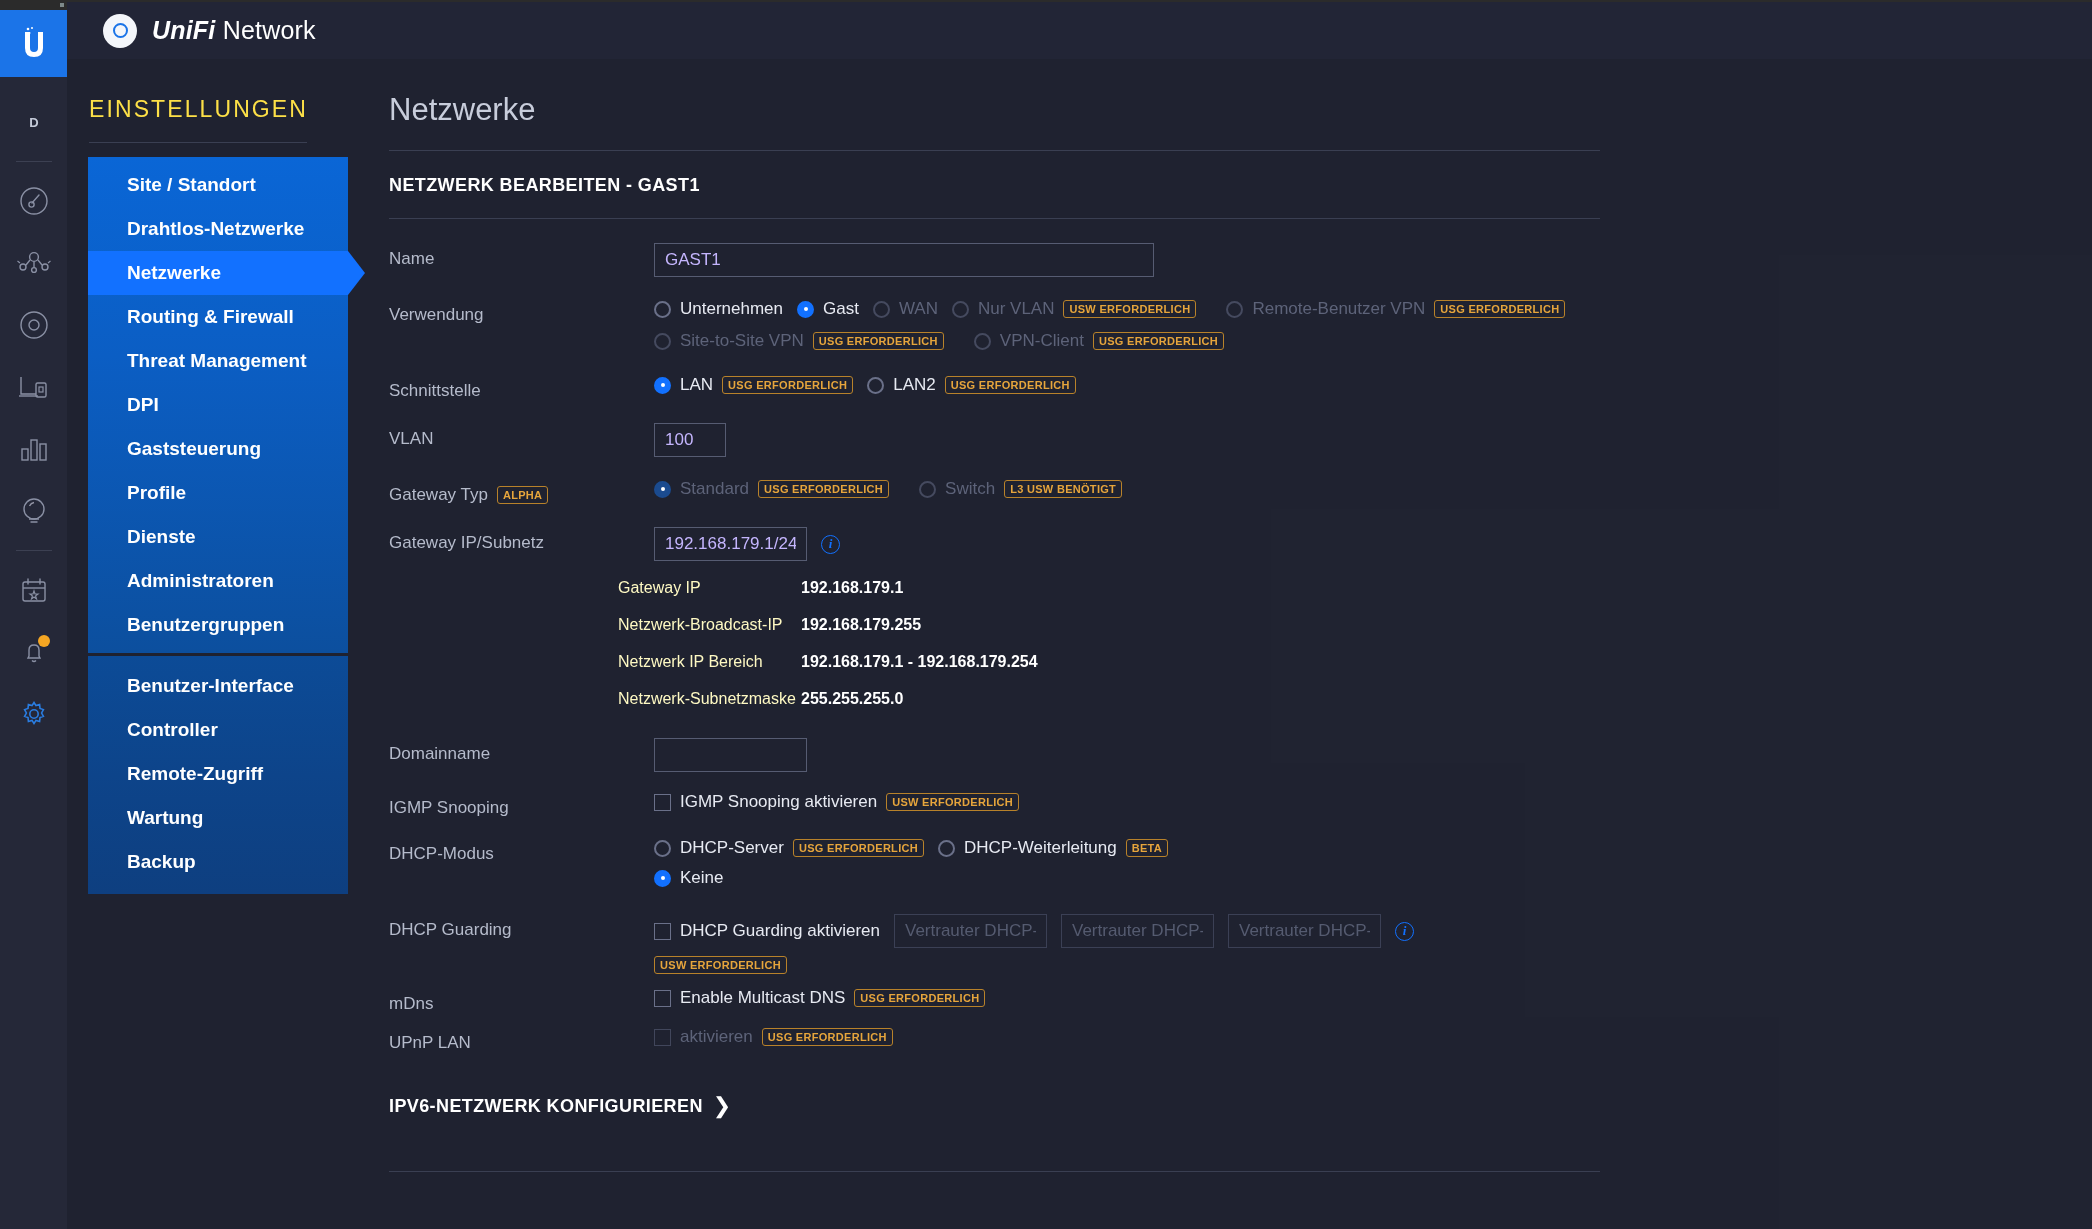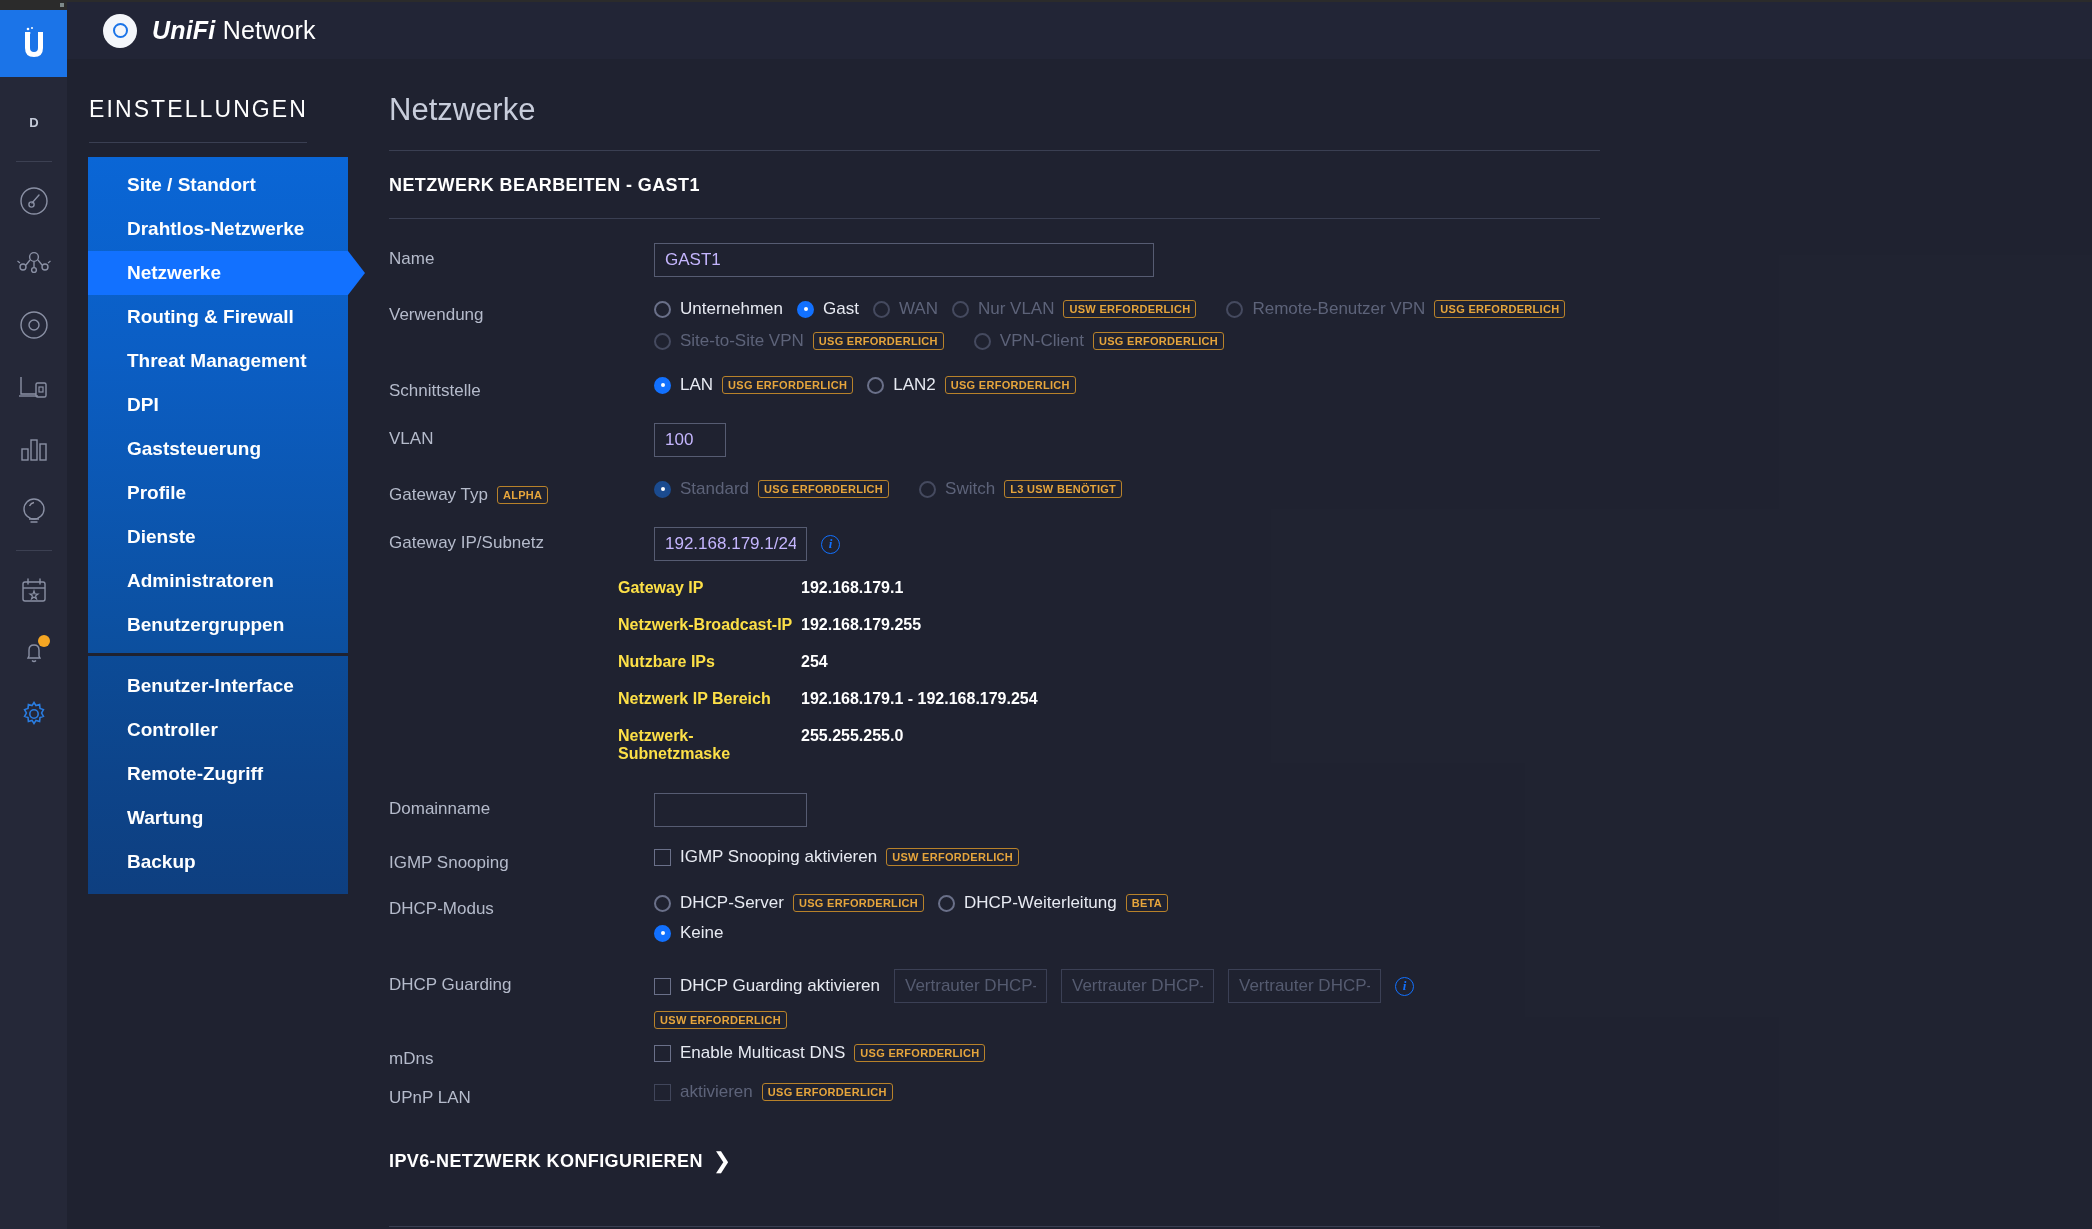--- a/index.html
+++ b/index.html
@@ -40,21 +40,21 @@
     position:absolute; width:12px; height:12px; border-radius:50%;
     background:#f5a623; right:17px; top:14px;
   }
 
   
   .settings {
     position: absolute; left: 67px; top: 10px; width: 281px; height: 1219px;
     background: #20233100;
   }
   .settings-title {
-    color: #ffffff; font-size: 23px; letter-spacing: 2.1px;
+    color: #fde047; font-size: 23px; letter-spacing: 2.1px;
     padding: 86px 0 0 22px; font-weight: 400;
   }
   .settings-rule { width: 218px; height: 1px; background: #3a3f52; margin: 19px 0 14px 22px; }
   .menu-block {
     margin-left: 21px; width: 260px;
     background: linear-gradient(180deg, #0a66d6 0%, #0b5ec4 40%, #0c4f9e 100%);
     padding: 6px 0 6px 0;
   }
   .menu-block.lower {
     background: linear-gradient(180deg, #0c4b97 0%, #0d448a 50%, #0e3f80 100%);
@@ -147,21 +147,21 @@
   }
 
   .info-i {
     width:19px; height:19px; border-radius:50%; border:1.5px solid #1271ff;
     color:#1271ff; font-size:13px; font-weight:700; font-style:italic;
     display:flex; align-items:center; justify-content:center; flex:none;
     font-family:"Liberation Serif", serif;
   }
 
   .detail-row { display:flex; padding-left: 270px; align-items:baseline; }
-  .detail-row .dl { width: 183px; color:#fde047; font-size:16px;font-weight:bold; }
+  .detail-row .dl { width: 183px; color:#fef9c3; font-size:16px; }
   .detail-row .dv { color:#ffffff; font-size:16px; font-weight:700; }
 
   .ipv6-link {
     color:#ffffff; font-size:18px; font-weight:700; letter-spacing:.4px;
     padding-left: 41px; display:flex; align-items:center; gap:10px;
   }
   .chev { font-size: 22px; font-weight: 400; }
   .sp { width: 14px; flex:none; }
   .sp-l { width: 30px; flex:none; }
 </style>
@@ -481,24 +481,20 @@
     <div style="margin-top:18px;">
       <div class="detail-row" style="margin-bottom:19px;">
         <div class="dl">Gateway IP</div>
         <div class="dv">192.168.179.1</div>
       </div>
       <div class="detail-row" style="margin-bottom:19px;">
         <div class="dl">Netzwerk-Broadcast-IP</div>
         <div class="dv">192.168.179.255</div>
       </div>
       <div class="detail-row" style="margin-bottom:19px;">
-        <div class="dl">Nutzbare IPs</div>
-        <div class="dv">254</div>
-      </div>
-      <div class="detail-row" style="margin-bottom:19px;">
         <div class="dl">Netzwerk IP Bereich</div>
         <div class="dv">192.168.179.1 - 192.168.179.254</div>
       </div>
       <div class="detail-row">
         <div class="dl">Netzwerk-Subnetzmaske</div>
         <div class="dv">255.255.255.0</div>
       </div>
     </div>
 
     <div class="row" style="margin-top:30px;">

